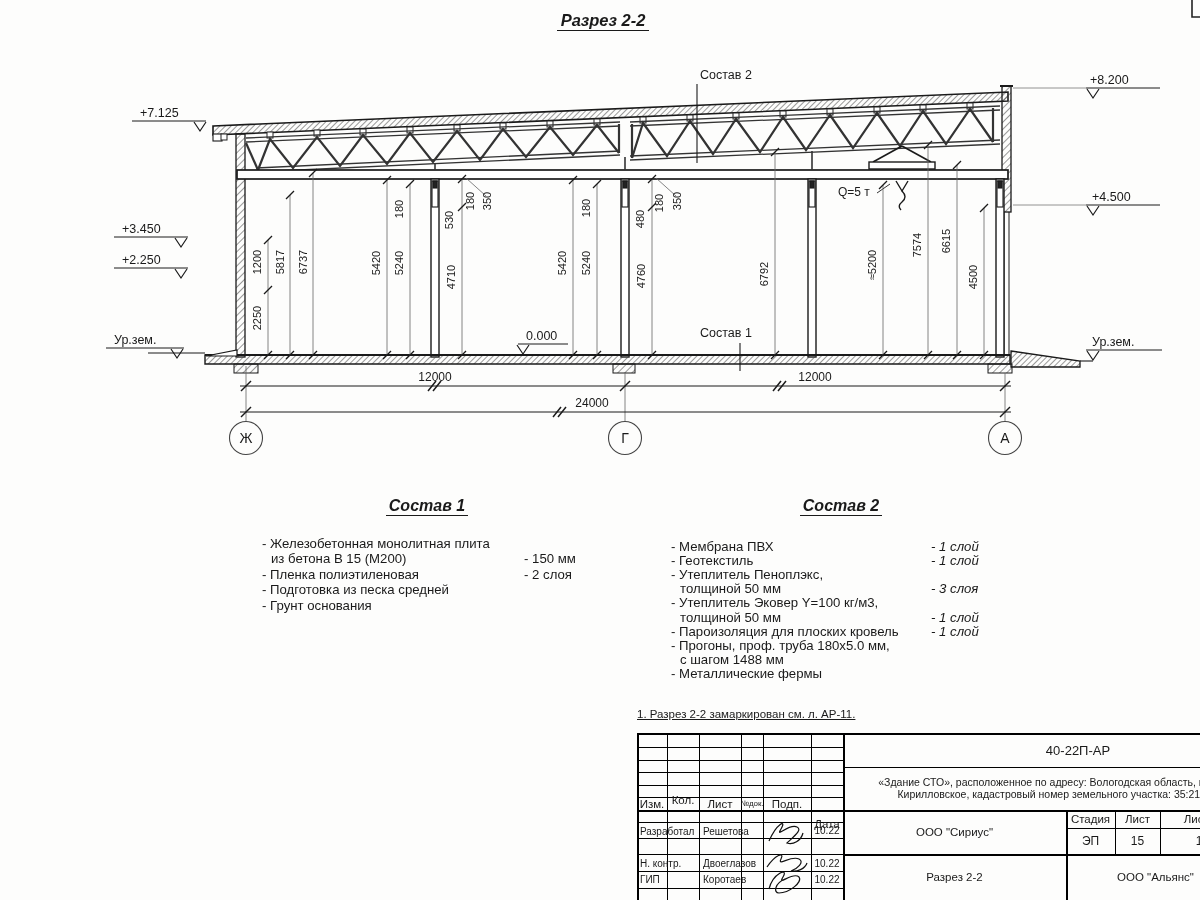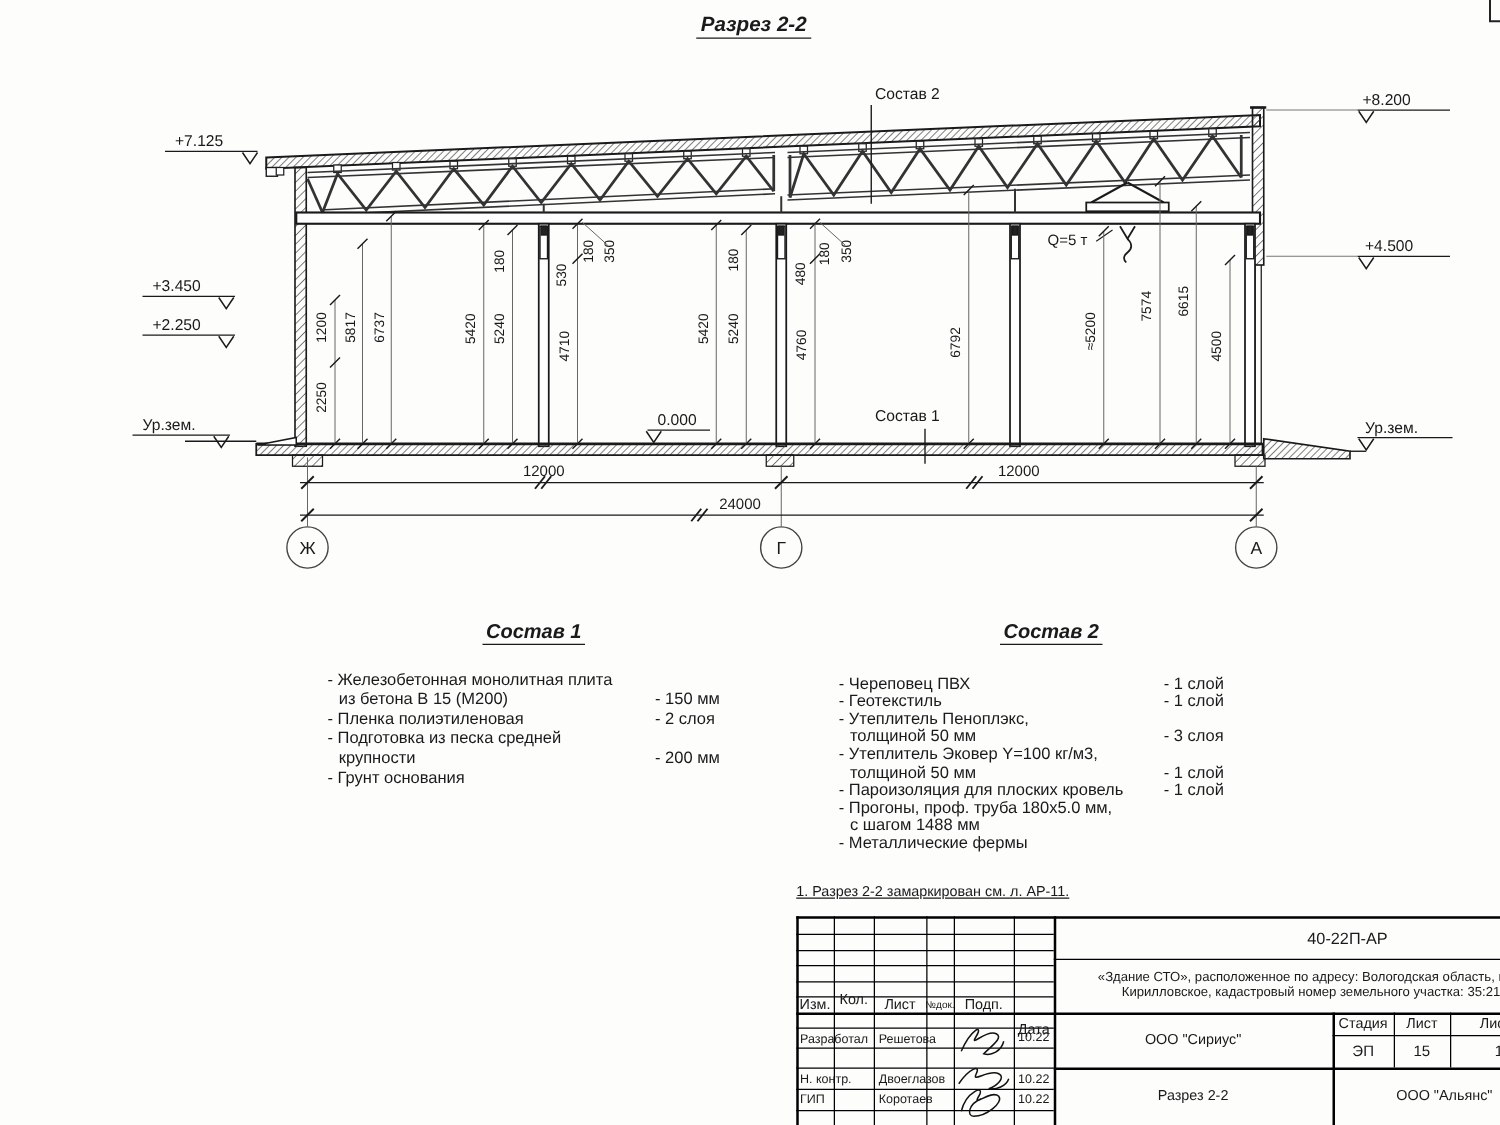--- a/index.html
+++ b/index.html
@@ -12,21 +12,21 @@
   .dwg-title span{border-bottom:1.3px solid #1a1a1a;padding:0 4px 1px 4px;}
   .sostav{font-size:13.2px;line-height:15.6px;}
   .sostav .stitle{font-size:16px;font-style:italic;font-weight:600;text-align:center;}
   .sostav .stitle span{border-bottom:1.3px solid #1a1a1a;padding:0 3px 1px 3px;}
   .sostav .rows{margin-top:22px;position:relative;}
   .sostav .row{position:relative;white-space:nowrap;}
   .sostav .row .t.cont{padding-left:9px;margin-top:20px;}
   .sostav .row .v{position:absolute;left:262px;top:0;}
   #sostav2 .rows{margin-top:26px;}
   #sostav2 .row{line-height:14.2px;}
-  #sostav2 .row .v{left:260px;}
+  #sostav2 .row .v{left:260px;font-style:italic;}
   #note{font-size:11.5px;text-decoration:underline;}
   
   #tblock{left:637px;top:733px;width:676px;height:167px;}
   .hl,.vl{position:absolute;background:#000;}
   .tb-text{position:absolute;font-size:11px;white-space:nowrap;}
   #tblock .hdr{font-size:11.5px;}
   #tblock .small{font-size:8px;}
   #tblock .cell{position:absolute;display:flex;align-items:center;justify-content:center;text-align:center;}
 </style>
 </head>
@@ -315,31 +315,30 @@
 
 <div id="sostav1" class="abs sostav" style="left:262px;top:498px;width:330px;">
   <div class="stitle">
     <span>Состав 1</span>
   </div>
   <div class="rows">
     <div class="row"><span class="t">- Железобетонная  монолитная плита</span></div>
     <div class="row"><span class="t cont">из бетона В 15 (М200)</span><span class="v">- 150 мм</span></div>
     <div class="row"><span class="t">- Пленка полиэтиленовая</span><span class="v">-  2 слоя</span></div>
     <div class="row"><span class="t">- Подготовка из песка средней</span></div>
-    <div class="row"><span class="t cont">крупности</span><span class="v">- 200 мм</span></div>
     <div class="row"><span class="t">- Грунт основания</span></div>
   </div>
 </div>
 
 <div id="sostav2" class="abs sostav" style="left:671px;top:498px;width:340px;">
   <div class="stitle">
     <span>Состав 2</span>
   </div>
   <div class="rows">
-    <div class="row"><span class="t">- Череповец ПВХ</span><span class="v">- 1 слой</span></div>
+    <div class="row"><span class="t">- Мембрана ПВХ</span><span class="v">- 1 слой</span></div>
     <div class="row"><span class="t">- Геотекстиль</span><span class="v">- 1 слой</span></div>
     <div class="row"><span class="t">- Утеплитель Пеноплэкс,</span></div>
     <div class="row"><span class="t cont">толщиной 50 мм</span><span class="v">- 3 слоя</span></div>
     <div class="row"><span class="t">- Утеплитель Эковер Y=100 кг/м3,</span></div>
     <div class="row"><span class="t cont">толщиной 50 мм</span><span class="v">- 1 слой</span></div>
     <div class="row"><span class="t">- Пароизоляция для плоских кровель</span><span class="v">- 1 слой</span></div>
     <div class="row"><span class="t">- Прогоны, проф. труба 180х5.0 мм,</span></div>
     <div class="row"><span class="t cont">с шагом 1488 мм</span></div>
     <div class="row"><span class="t">- Металлические фермы</span></div>
   </div>

